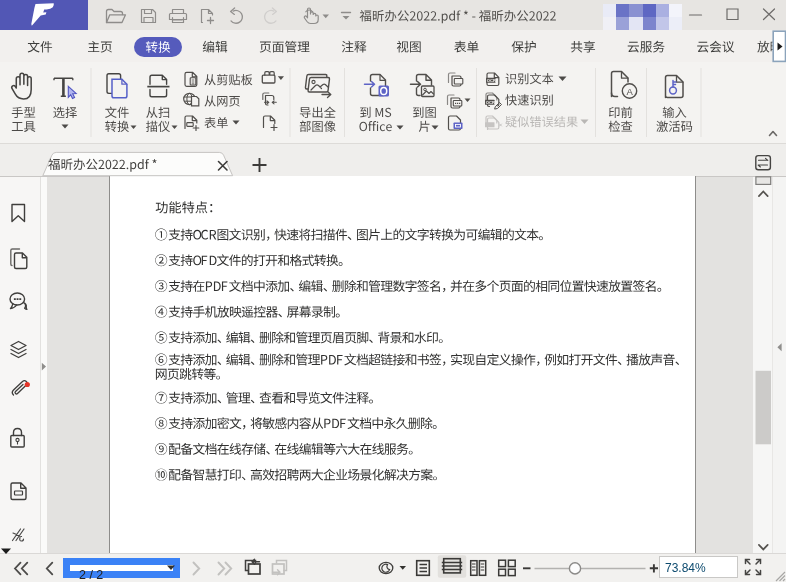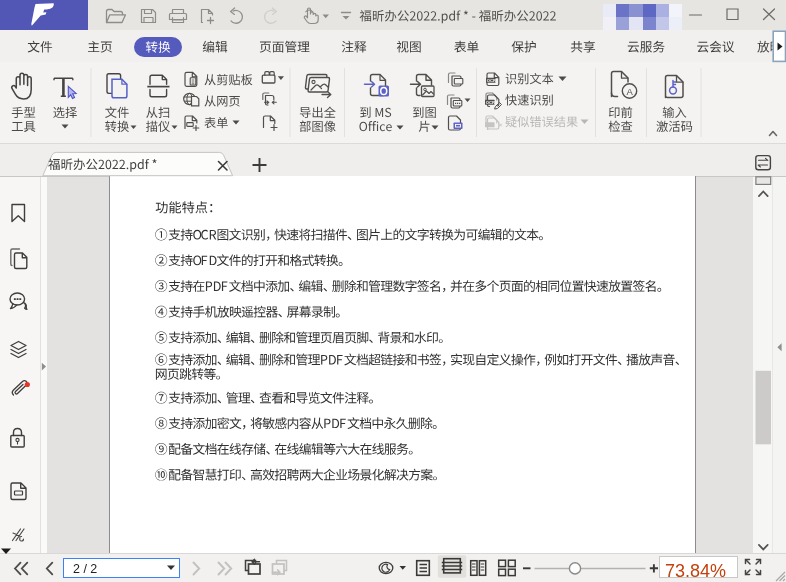--- a/index.html
+++ b/index.html
@@ -10,24 +10,24 @@
 #pill{left:134px;top:37px;width:48px;height:20px;border-radius:10px;background:#555bbc;}
 #ribbon{left:0;top:62px;width:786px;height:81px;background:#f4f3f1;border-bottom:1px solid #dddbd8;}
 #tabbar{left:0;top:144px;width:786px;height:32px;background:#efeeec;border-bottom:1px solid #c9c7c5;}
 #main{left:0;top:177px;width:786px;height:376px;background:#e3e2e0;}
 #sidebar{left:0;top:177px;width:40px;height:376px;background:#f7f6f5;border-right:1px solid #e2e1df;}
 #lstrip{left:41px;top:177px;width:6px;height:376px;background:#fafaf9;}
 #page{left:109px;top:176px;width:585px;height:377px;background:#ffffff;border-left:1px solid #8e8d8b;border-right:1px solid #8e8d8b;}
 #vsb{left:753px;top:177px;width:19px;height:376px;background:#f6f6f5;}
 #rstrip{left:772px;top:177px;width:14px;height:376px;background:#f4f4f3;border-left:1px solid #e8e7e5;}
 #statusbar{left:0;top:553px;width:786px;height:29px;background:#f2f1ef;border-top:1px solid #dad8d6;}
-#pagebox{left:63px;top:558px;width:117px;height:20px;background:#fff;border:1px solid #3b82f6;box-sizing:border-box;}
+#pagebox{left:63px;top:558px;width:117px;height:20px;background:#fff;border:7px solid #3b82f6;box-sizing:border-box;}
 #pagebox span{position:absolute;left:9px;top:3px;font-size:12.5px;color:#222;}
 #zoombox{left:659px;top:556px;width:79px;height:22px;background:#fff;border:1px solid #c9c8c6;box-sizing:border-box;}
-#zoombox span{position:absolute;left:5px;top:4px;font-size:18px;color:#c2410c;}
+#zoombox span{position:absolute;left:5px;top:4px;font-size:12px;color:#0c4a6e;}
 .mos{position:absolute;width:14px;height:13.5px;}
 #ovl{left:0;top:0;width:786px;height:582px;}
 </style></head>
 <body>
 <div class="abs" id="titlebar"></div>
 <div class="abs" id="menubar"></div>
 <div class="abs" id="ribbon"></div>
 <div class="abs" id="tabbar"></div>
 <div class="abs" id="main"></div>
 <div class="abs" id="page"></div>

